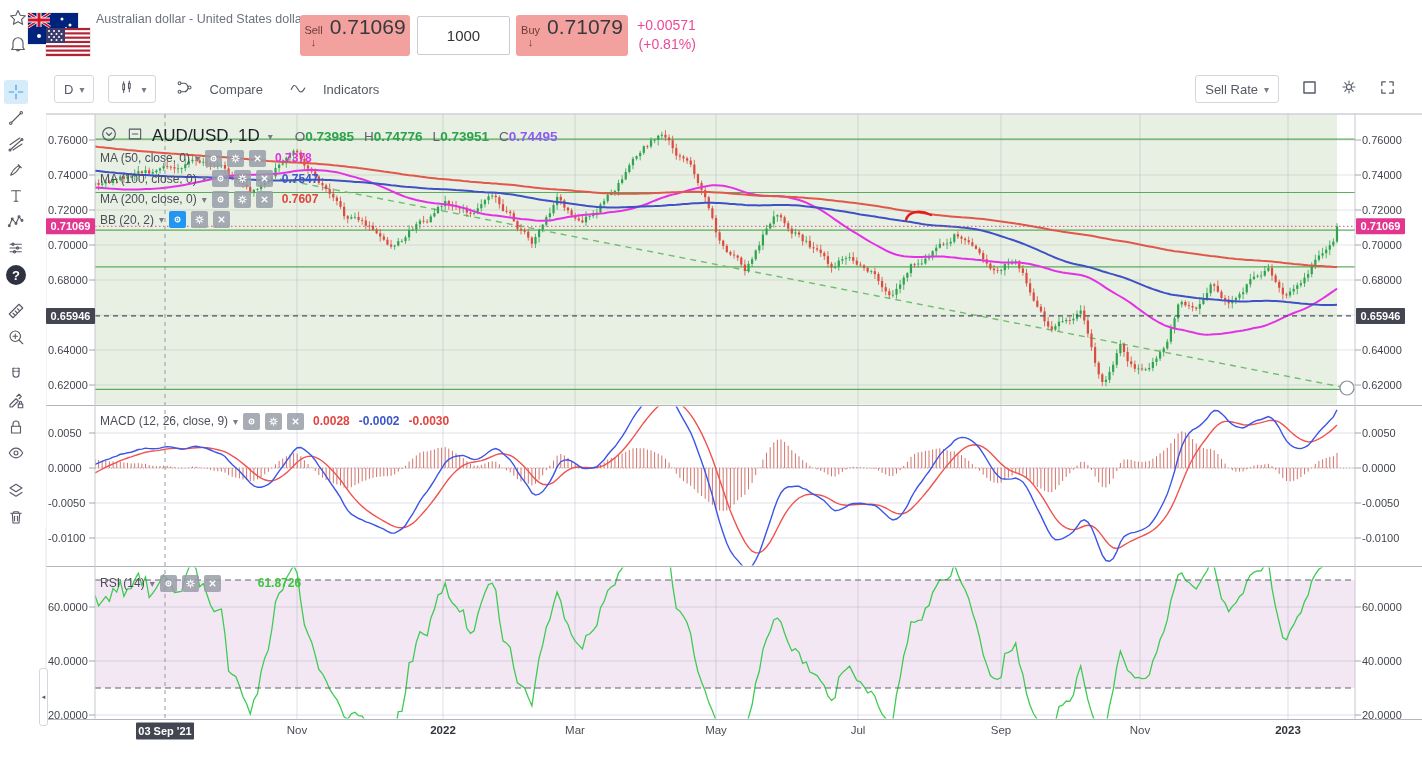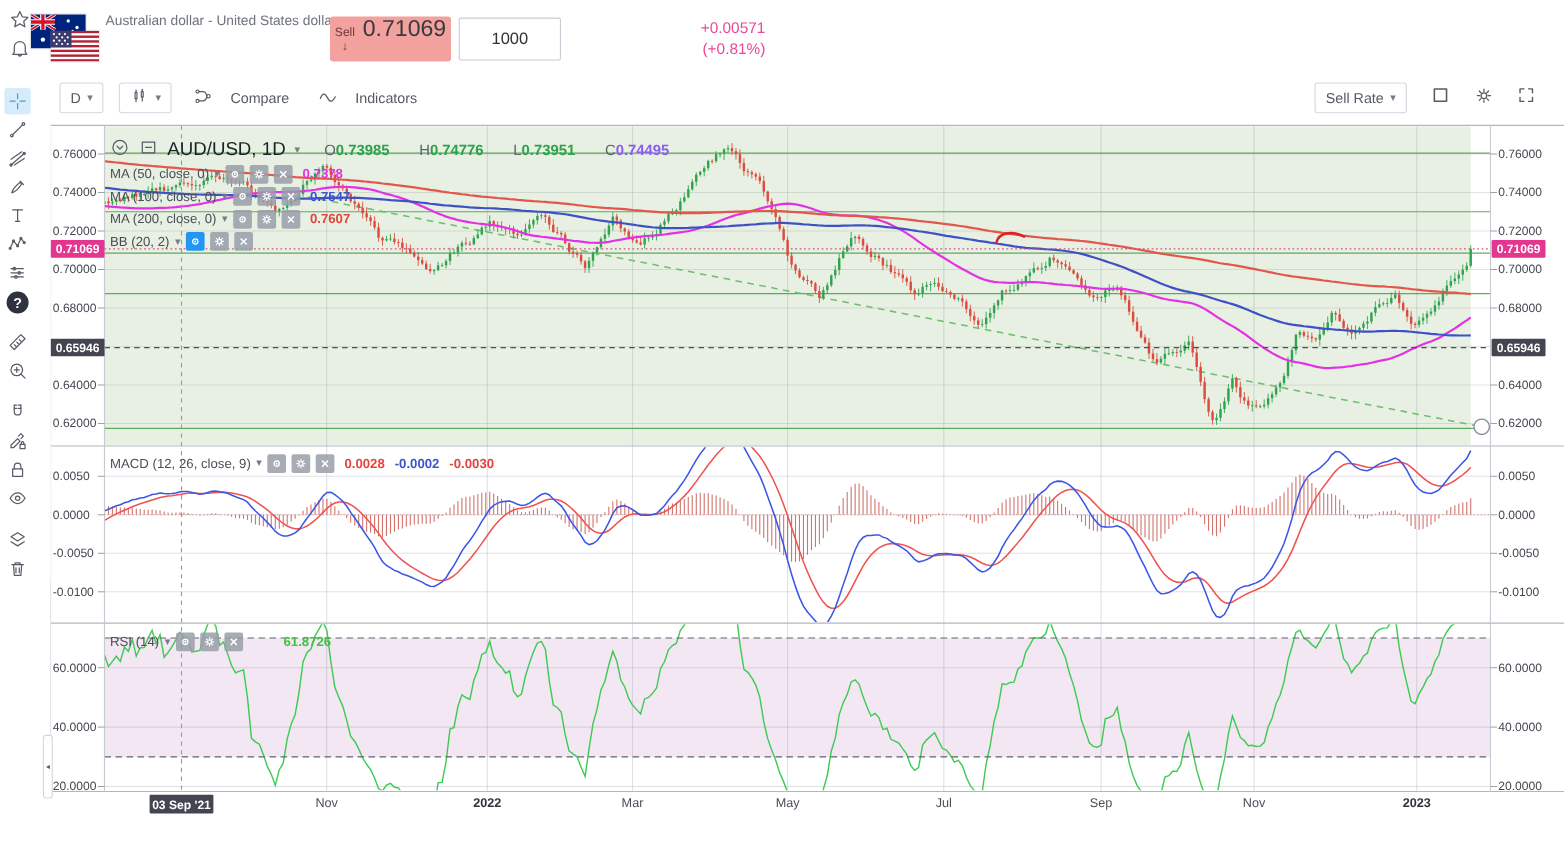--- a/index.html
+++ b/index.html
@@ -60,21 +60,21 @@
   
   .chart-wrap { position:relative; height:628px; }
   #chart-svg { position:absolute; left:0; top:0; }
 
   
   .legend { position:absolute; z-index:4; }
   .legend-main { left:100px; top:12px; }
   .lg-row1 { display:flex; align-items:center; gap:8px; height:24px; }
   .lg-row1 .ic { color:#555b66; }
   .lg-title { font-size:17px; color:#1c1f26; font-weight:500; }
-  .ohlc { display:flex; gap:27px; margin-left:14px; font-size:13.5px; }
+  .ohlc { display:flex; gap:10px; margin-left:14px; font-size:13.5px; }
   .ohlc .k { color:#5d636e; }
   .ohlc .v { font-weight:700; }
   .ind-row { display:flex; align-items:center; gap:5px; height:20.5px; font-size:12px; color:#4a4e58; }
   .lg-btn { width:17px; height:17px; border-radius:2px; background:rgba(152,157,168,.85);
     display:inline-flex; align-items:center; justify-content:center; cursor:pointer; }
   .lg-btn.active { background:#2196f3; }
   .lg-btn svg { width:11px; height:11px; }
   .ind-val { font-weight:700; margin-left:4px; }
   .legend-macd { left:100px; top:299px; }
   .legend-rsi  { left:100px; top:461px; }
@@ -147,20 +147,24 @@
       </svg>
     </div>
     <div class="title-block">
       <div class="subtitle">Australian dollar - United States dollar</div>
     </div>
     <button class="trade sell">
       <span class="side"><span>Sell</span> <span>↓</span></span>
       <span class="px">0.71069</span>
     </button>
     <input class="amount" value="1000" style="">
+    <button class="trade buy">
+      <span class="side"><span>Buy</span> <span>↓</span></span>
+      <span class="px">0.71079</span>
+    </button>
     <div class="chg">
       <div>+0.00571</div>
       <div>(+0.81%)</div>
     </div>
   </div>
 
 
   <div class="main">
 
     <div class="ctb">

